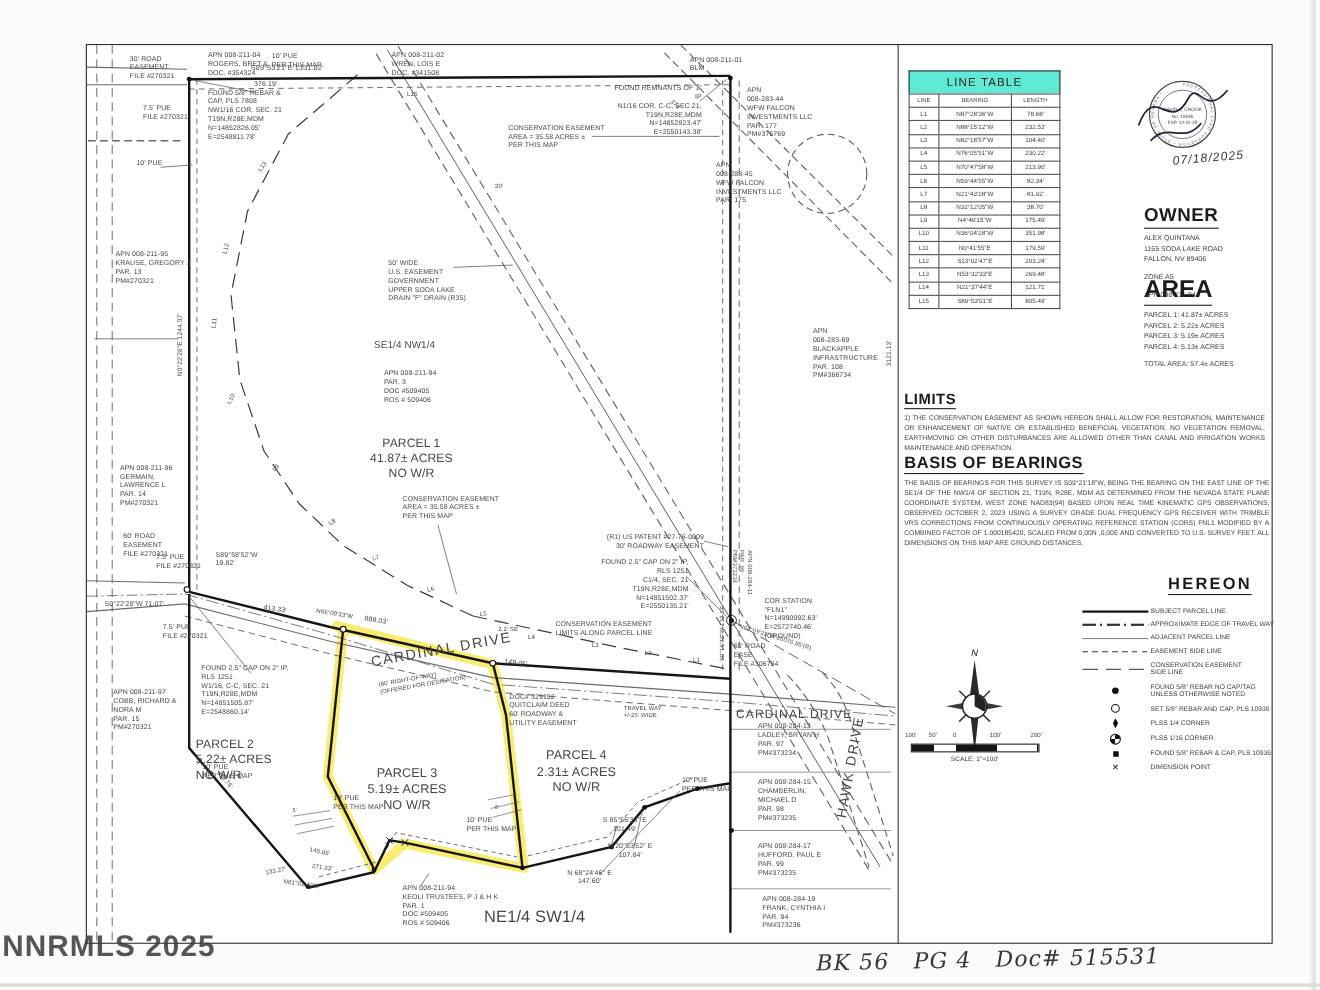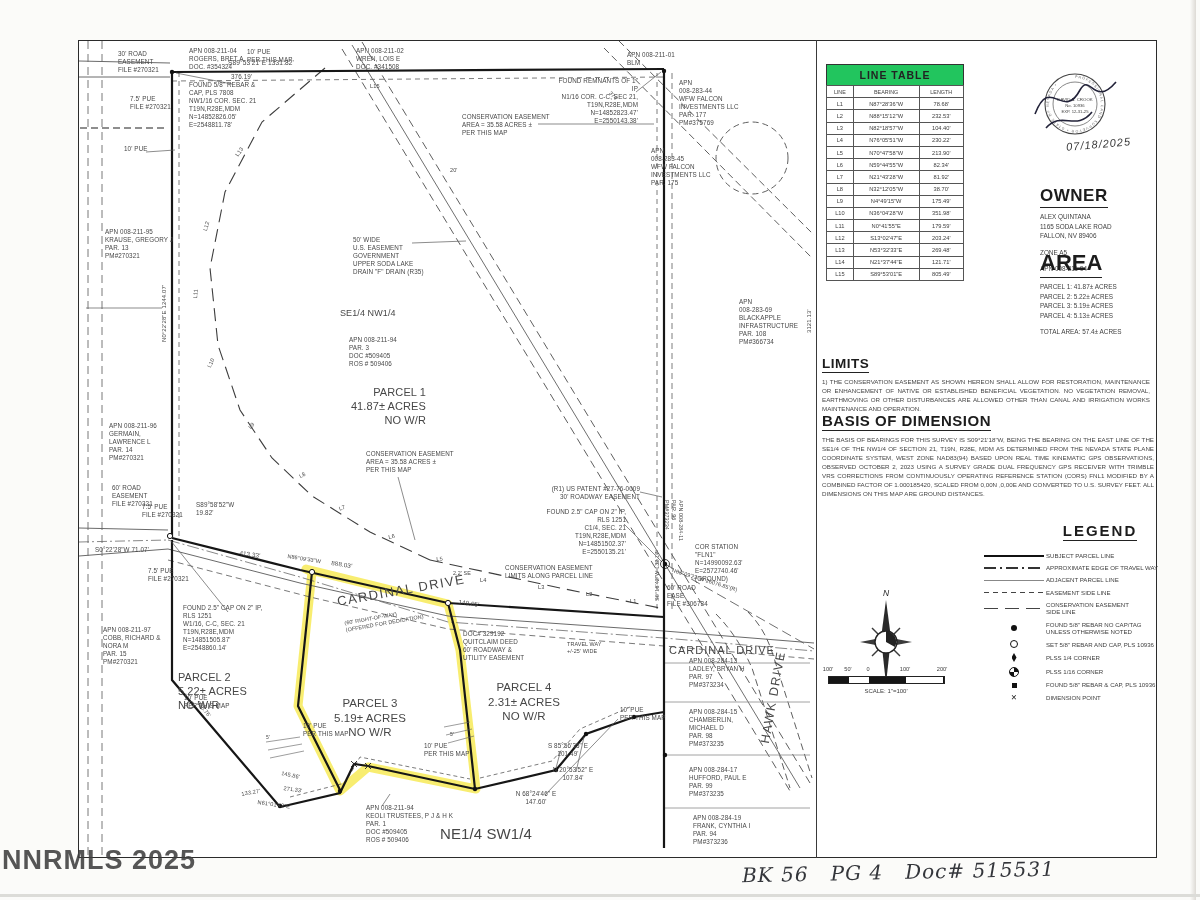--- a/index.html
+++ b/index.html
@@ -14,22 +14,22 @@
   #panel-divider{left:816px;top:40px;width:0;height:818px;border-left:1.1px solid #3a3a3a}
   .edge-streak-r{left:1190px;top:0;width:6px;height:900px;background:linear-gradient(90deg,transparent,#dddad5)}
   .edge-streak-b{left:0;top:894px;width:1200px;height:3px;background:#dcdcd8}
   
   .map-label{
     position:absolute;font-size:6.3px;line-height:1.28;color:#474747;
     white-space:pre-line;transform-origin:left top;letter-spacing:.1px;
   }
   
   #line-table{left:826px;top:64px;width:138px}
-  #lt-title{border:1.2px solid #333;border-bottom:none;font-weight:bold;font-size:10.5px;
-    letter-spacing:1px;text-align:center;padding:4px 0;color:#222;background:#22c55e}
+  #lt-title{border:1.2px solid #333;border-bottom:none;font-weight:normal;font-size:10.5px;
+    letter-spacing:1px;text-align:center;padding:4px 0;color:#222;background:#5eead4}
   #lt-grid{border-collapse:collapse;width:100%;background:#fff}
   #lt-grid td,#lt-grid th{border:.9px solid #555;font-size:5.7px;color:#3d3d3d;
     text-align:center;padding:2.6px 1px;font-weight:normal}
   #lt-grid th{font-size:5.4px;color:#444}
   
   .blk-heading{font-weight:bold;color:#1c1c1c;border-bottom:1.6px solid #222;display:inline-block;padding-bottom:1px}
   #owner-block{left:1040px;top:186px;width:112px}
   #owner-block .blk-heading{font-size:17px;letter-spacing:.5px}
   #area-block{left:1040px;top:250px;width:112px}
   #area-block .blk-heading{font-size:22px}
@@ -258,21 +258,21 @@
 U.S. EASEMENT
 GOVERNMENT
 UPPER SODA LAKE
 DRAIN "F" DRAIN (R35)</div>
     <div class="map-label" style="left: 450px; top: 167px; font-size: 5.5px;">20'</div>
     <div class="map-label" style="left: 340px; top: 308px; font-size: 9px;">SE1/4  NW1/4</div>
     <div class="map-label" style="left: 349px; top: 336px;">APN 008-211-94
 PAR. 3
 DOC #509405
 ROS # 509406</div>
-    <div class="map-label" style="left: 322px; top: 385px; font-size: 11px; width: 104px; text-align: right;">PARCEL 1
+    <div class="map-label" style="left: 322px; top: 396px; font-size: 11px; width: 104px; text-align: center;">PARCEL 1
 41.87± ACRES
 NO W/R</div>
     <div class="map-label" style="left: 462px; top: 113px;">CONSERVATION EASEMENT
 AREA = 35.58 ACRES ±
 PER THIS MAP</div>
     <div class="map-label" style="left: 105px; top: 228px;">APN 008-211-95
 KRAUSE, GREGORY J
 PAR. 13
 PM#270321</div>
     <div class="map-label" style="left: 161px; top: 342px; font-size: 6px; transform: rotate(-90deg);">N0°22'28"E   1244.07'</div>
@@ -544,26 +544,26 @@
       <div class="tline spacer"></div>
       <div class="tline">TOTAL AREA: 57.4± ACRES</div>
     </div>
 </div>
 
 <div id="notes-block" class="abs">
   <span class="blk-heading">LIMITS</span>
   <div class="blk-body">1)  THE CONSERVATION EASEMENT AS SHOWN HEREON SHALL ALLOW FOR RESTORATION, MAINTENANCE OR ENHANCEMENT OF NATIVE OR ESTABLISHED BENEFICIAL VEGETATION. NO VEGETATION REMOVAL, EARTHMOVING OR OTHER DISTURBANCES ARE ALLOWED OTHER THAN CANAL AND IRRIGATION WORKS MAINTENANCE AND OPERATION.</div>
 </div>
 <div id="basis-block" class="abs">
-  <span class="blk-heading">BASIS OF DIMENSION</span>
+  <span class="blk-heading">BASIS OF BEARINGS</span>
   <div class="blk-body">THE BASIS OF BEARINGS FOR THIS SURVEY IS S09°21'18"W, BEING THE BEARING ON THE EAST LINE OF THE SE1/4 OF THE NW1/4 OF SECTION 21, T19N, R28E, MDM AS DETERMINED FROM THE NEVADA STATE PLANE COORDINATE SYSTEM, WEST ZONE NAD83(94) BASED UPON REAL TIME KINEMATIC GPS OBSERVATIONS, OBSERVED OCTOBER 2, 2023 USING A SURVEY GRADE DUAL FREQUENCY GPS RECEIVER WITH TRIMBLE VRS CORRECTIONS FROM CONTINUOUSLY OPERATING REFERENCE STATION (CORS) FNL1 MODIFIED BY A COMBINED FACTOR OF 1.000185420, SCALED FROM 0,00N ,0,00E AND CONVERTED TO U.S. SURVEY FEET.  ALL DIMENSIONS ON THIS MAP ARE GROUND DISTANCES.</div>
 </div>
 
 <div id="legend-heading-wrap" class="abs">
-  <span class="blk-heading">LEGEND</span>
+  <span class="blk-heading">HEREON</span>
 </div>
 <div id="legend-list" class="abs">
     <div class="lg-row">
       <span class="lg-sample">
         <span class="ls ls-line-solid"></span>
       </span>
       <div class="lg-label">SUBJECT PARCEL LINE</div>
     </div>
     <div class="lg-row">
       <span class="lg-sample">

